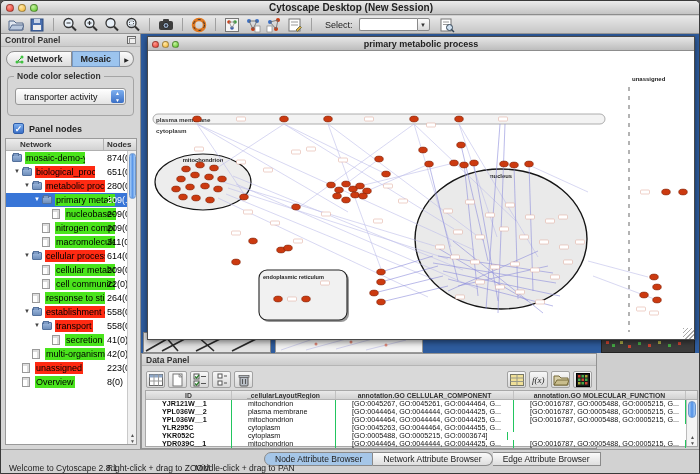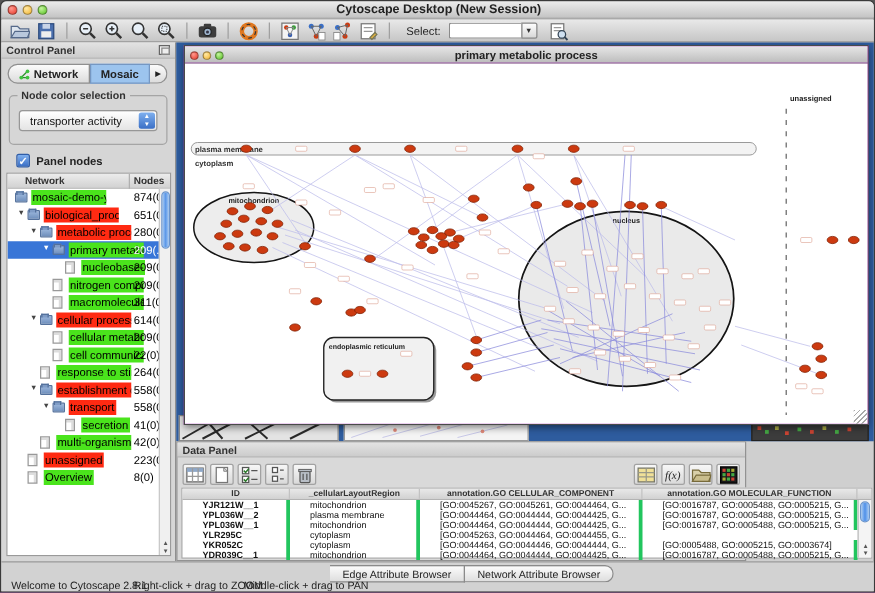--- a/index.html
+++ b/index.html
@@ -111,21 +111,21 @@
     background:linear-gradient(#f7f7f7,#d9d9d9);display:flex;align-items:center;justify-content:center;
     cursor:pointer;}
   .dp-spacer{flex:1;}
   .dp-table{position:absolute;left:3px;top:36px;width:553px;height:57px;background:#fff;
     border:1px solid #a8a8a8;}
   .dp-thead{display:flex;height:9px;background:linear-gradient(#e9e9e9,#d2d2d2);border-bottom:1px solid #b3b3b3;}
   .dp-th{font-size:6.8px;font-weight:bold;color:#333;text-align:center;overflow:hidden;white-space:nowrap;
     border-right:1px solid #c2c2c2;line-height:9px;}
   .dp-row{display:flex;height:8px;}
   .dp-td{font-size:7.2px;color:#111;white-space:nowrap;overflow:hidden;padding-left:16px;line-height:8px;
-    border-right:3px solid #22c55e;}
+    border-right:1px solid #22c55e;}
   .dp-td.id{font-weight:bold;}
   .dp-vscroll{position:absolute;right:0;top:9px;bottom:0;width:11px;background:#f4f4f4;
     border-left:1px solid #bbb;}
   .dp-thumb{position:absolute;left:1px;top:1px;width:8px;height:17px;border-radius:4px;
     background:linear-gradient(90deg,#a8ccf5,#4f90e8,#a8ccf5);border:1px solid #6b95cc;}
   .dp-sarrows{position:absolute;bottom:0;width:11px;text-align:center;font-size:5px;line-height:6px;color:#555;}
   
   .bottom-bar{position:absolute;left:0;top:448px;width:700px;height:26px;background:#d2d2d2;
     border-top:1px solid #9a9a9a;}
   .seg-tabs{position:absolute;left:263px;top:2px;display:flex;height:14px;}
@@ -722,40 +722,40 @@
             <div class="dp-td" style="width: 172px;">[GO:0016787, GO:0005488, GO:0005215, G...</div>
           </div>
           <div class="dp-row">
             <div class="dp-td id" style="width: 86px;">YLR295C</div>
             <div class="dp-td" style="width: 104px;">cytoplasm</div>
             <div class="dp-td" style="width: 178px;">[GO:0045263, GO:0044464, GO:0044455, G...</div>
           </div>
           <div class="dp-row">
             <div class="dp-td id" style="width: 86px;">YKR052C</div>
             <div class="dp-td" style="width: 104px;">cytoplasm</div>
-            <div class="dp-td" style="width: 178px;">[GO:0044464, GO:0044446, GO:0044444, G...</div>
             <div class="dp-td" style="width: 172px;">[GO:0005488, GO:0005215, GO:0003674]</div>
           </div>
           <div class="dp-row">
             <div class="dp-td id" style="width: 86px;">YDR039C__1</div>
             <div class="dp-td" style="width: 104px;">mitochondrion</div>
             <div class="dp-td" style="width: 178px;">[GO:0044464, GO:0044444, GO:0044425, G...</div>
             <div class="dp-td" style="width: 172px;">[GO:0016787, GO:0005488, GO:0005215, G...</div>
           </div>
         </div>
       <div class="dp-vscroll">
         <div class="dp-thumb"></div>
         <div class="dp-sarrows">▲<br>▼</div>
       </div>
     </div>
   </div>
 
   <div class="bottom-bar">
     <div class="seg-tabs">
+      <span class="seg first sel">Node Attribute Browser</span>
+      <span class="seg last">Network Attribute Browser</span>
       <span class="seg">Edge Attribute Browser</span>
-      <span class="seg last">Network Attribute Browser</span>
     </div>
     <span class="status" style="left:8px;">Welcome to Cytoscape 2.8.1</span>
     <span class="status" style="left:106px;">Right-click + drag to ZOOM</span>
     <span class="status" style="left:194px;">Middle-click + drag to PAN</span>
   </div>
 
 </div>
 
 </body></html>

